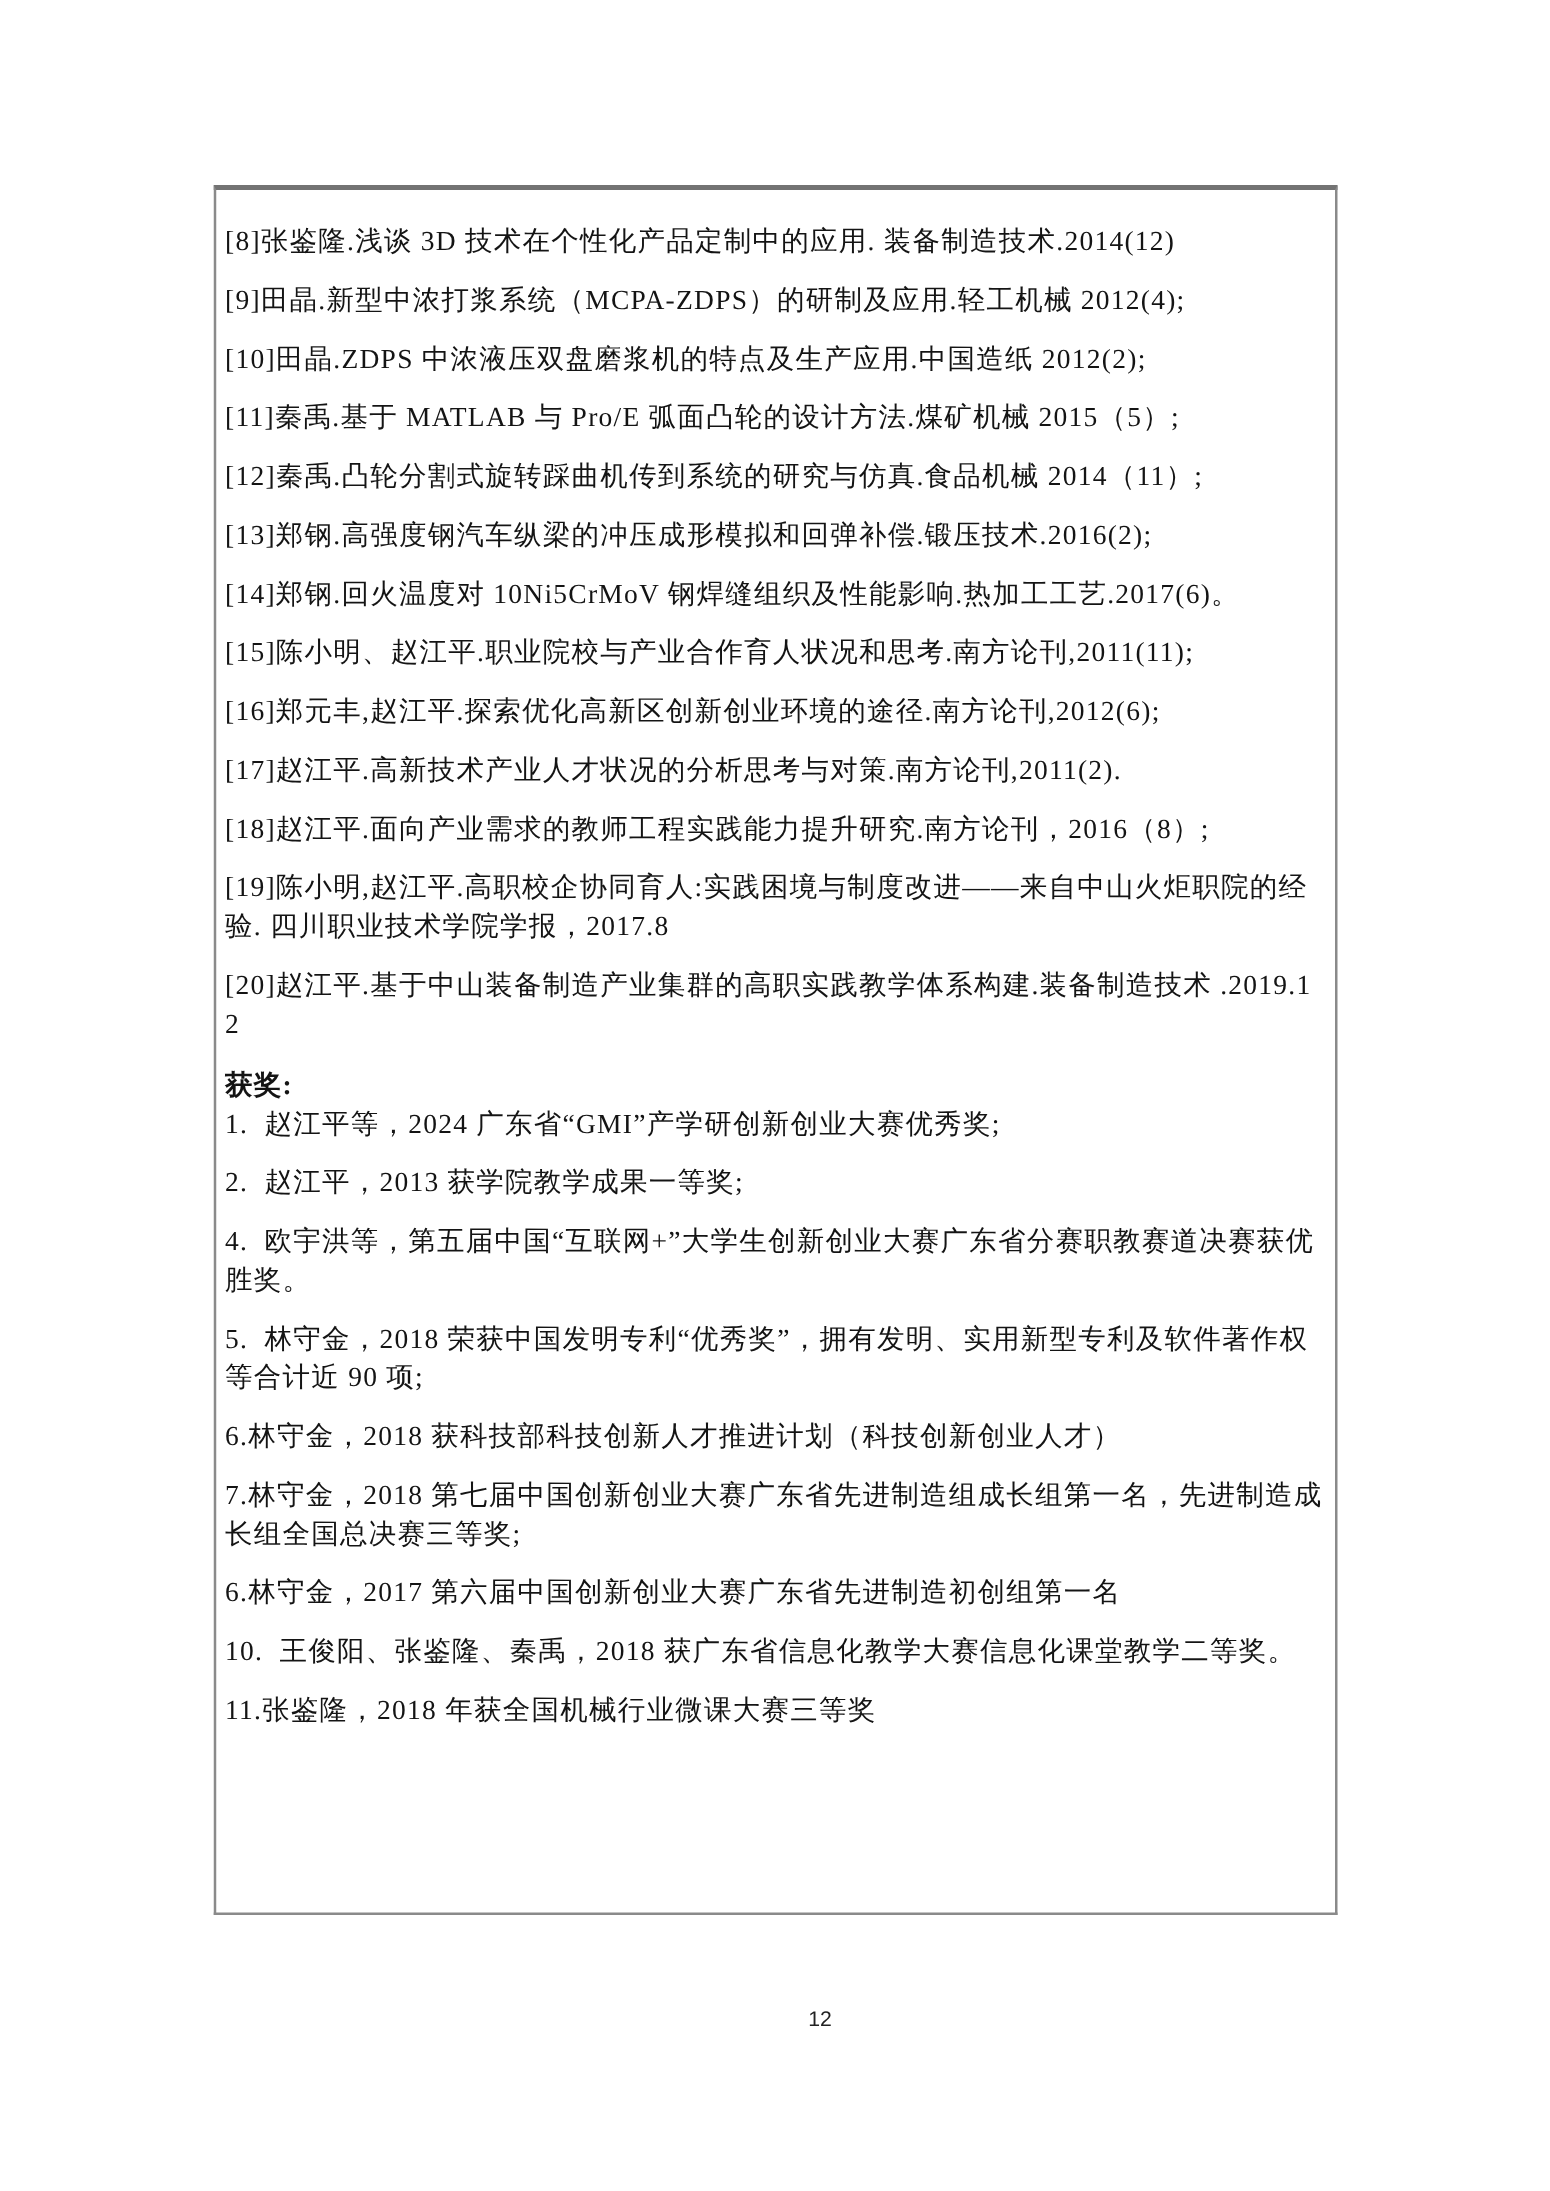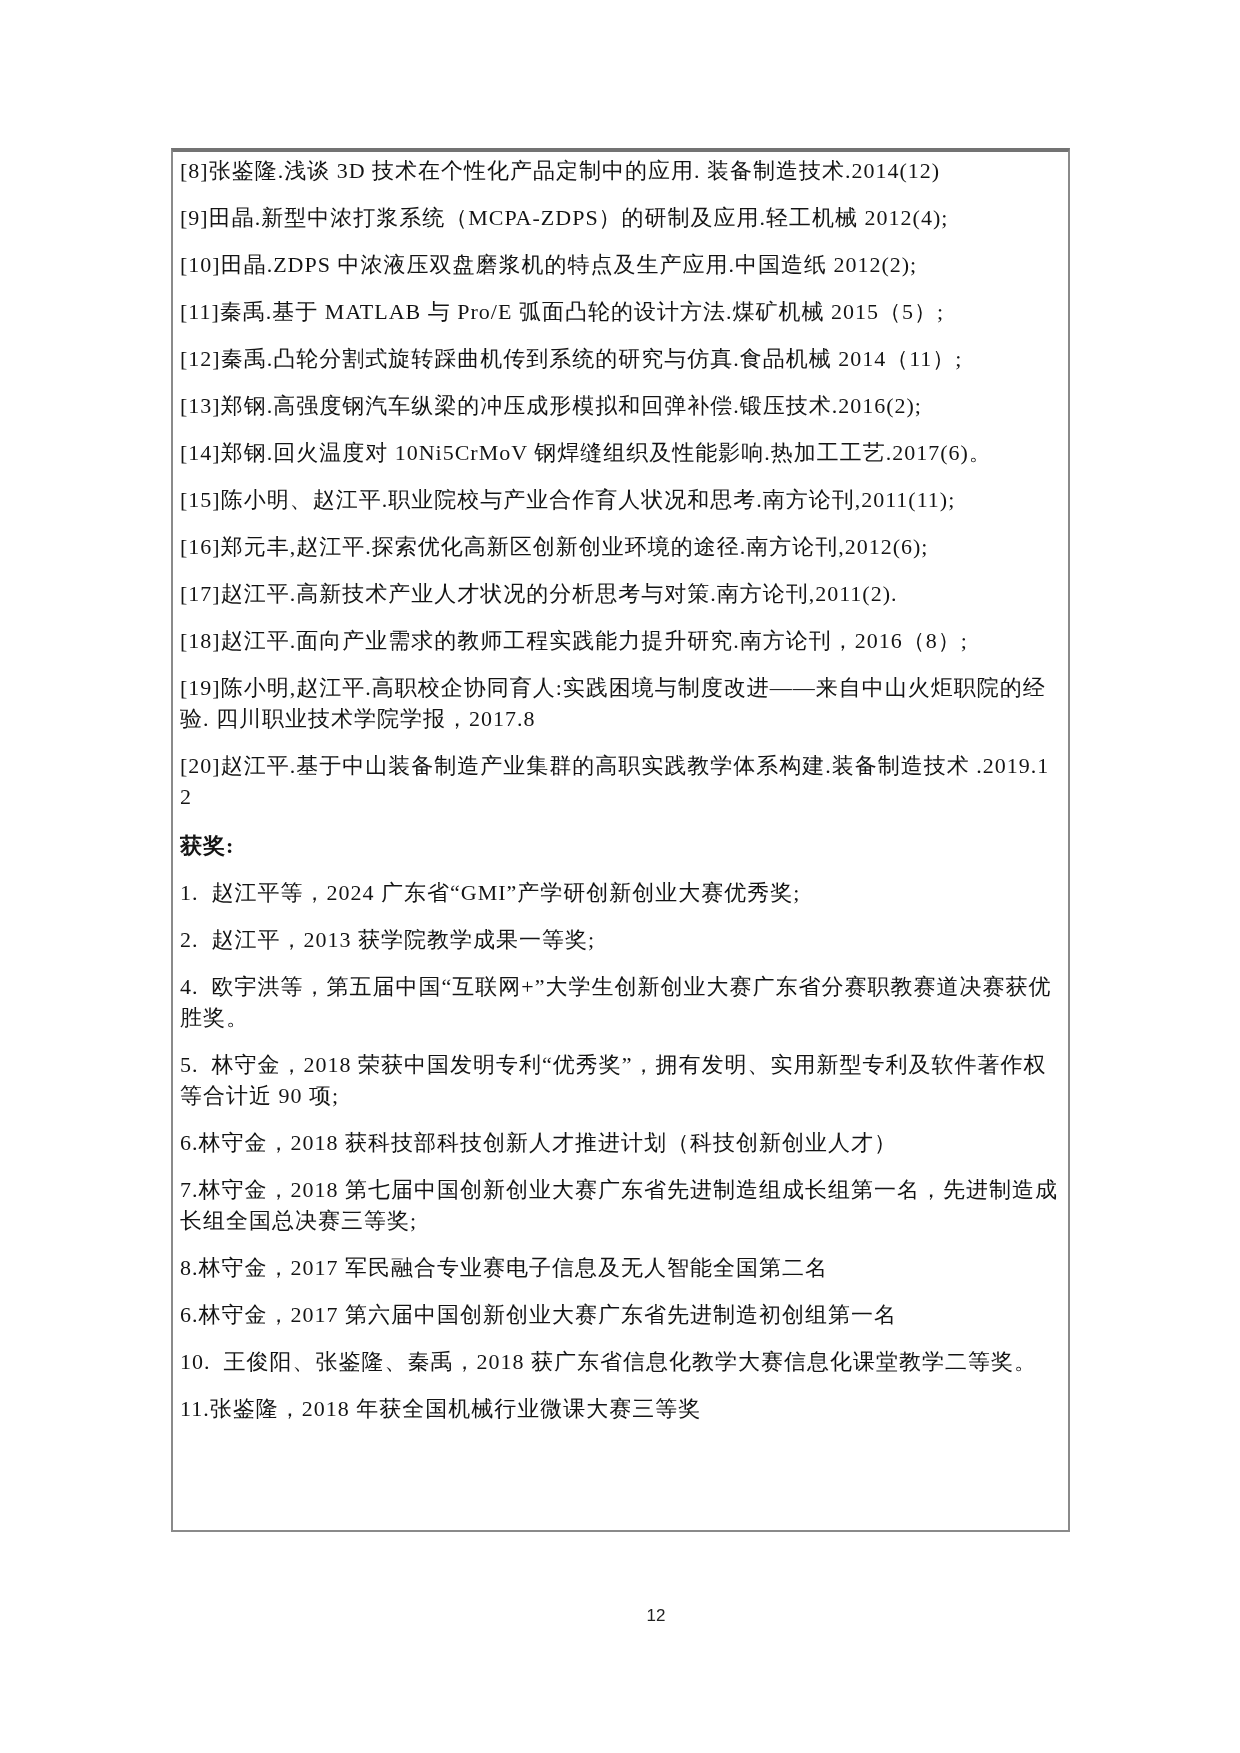--- a/index.html
+++ b/index.html
@@ -20,33 +20,33 @@
     position: absolute;
     left: 171px;
     top: 148px;
     width: 899px;
     height: 1384px;
     box-sizing: border-box;
     border-top: 4px solid #737373;
     border-right: 2px solid #8a8a8a;
     border-bottom: 2px solid #8a8a8a;
     border-left: 2px solid #8a8a8a;
-    padding: 3px 8px 4px 7px;
+    padding: 25px 8px 4px 7px;
     overflow: hidden;
   }
   .entry {
     margin: 0 0 16px 0;
     font-size: 22px;
     line-height: 31px;
     letter-spacing: 1px;
     white-space: pre-wrap;
     word-break: break-all;
   }
   .awards-heading {
-    margin: 18px 0 16px 0;
+    margin: 18px 0 0 0;
     font-size: 22px;
     line-height: 31px;
     font-weight: bold;
     letter-spacing: 1px;
   }
   .page-number {
     position: absolute;
     top: 1606px;
     left: 0;
     width: 100%;
@@ -78,21 +78,20 @@
     <p class="entry">[20]赵江平.基于中山装备制造产业集群的高职实践教学体系构建.装备制造技术 .2019.12</p>
 
     <p class="awards-heading">获奖:</p>
 
     <p class="entry">1.  赵江平等，2024 广东省“GMI”产学研创新创业大赛优秀奖;</p>
     <p class="entry">2.  赵江平，2013 获学院教学成果一等奖;</p>
     <p class="entry">4.  欧宇洪等，第五届中国“互联网+”大学生创新创业大赛广东省分赛职教赛道决赛获优胜奖。</p>
     <p class="entry">5.  林守金，2018 荣获中国发明专利“优秀奖”，拥有发明、实用新型专利及软件著作权等合计近 90 项;</p>
     <p class="entry">6.林守金，2018 获科技部科技创新人才推进计划（科技创新创业人才）</p>
     <p class="entry">7.林守金，2018 第七届中国创新创业大赛广东省先进制造组成长组第一名，先进制造成长组全国总决赛三等奖;</p>
-    <p class="entry">8.林守金，2017 军民融合专业赛电子信息及无人智能全国第二名</p>
     <p class="entry">6.林守金，2017 第六届中国创新创业大赛广东省先进制造初创组第一名</p>
     <p class="entry">10.  王俊阳、张鉴隆、秦禹，2018 获广东省信息化教学大赛信息化课堂教学二等奖。</p>
     <p class="entry">11.张鉴隆，2018 年获全国机械行业微课大赛三等奖</p>
   </div>
 
   <div class="page-number">12</div>
 
 </div>
 
 </body></html>

